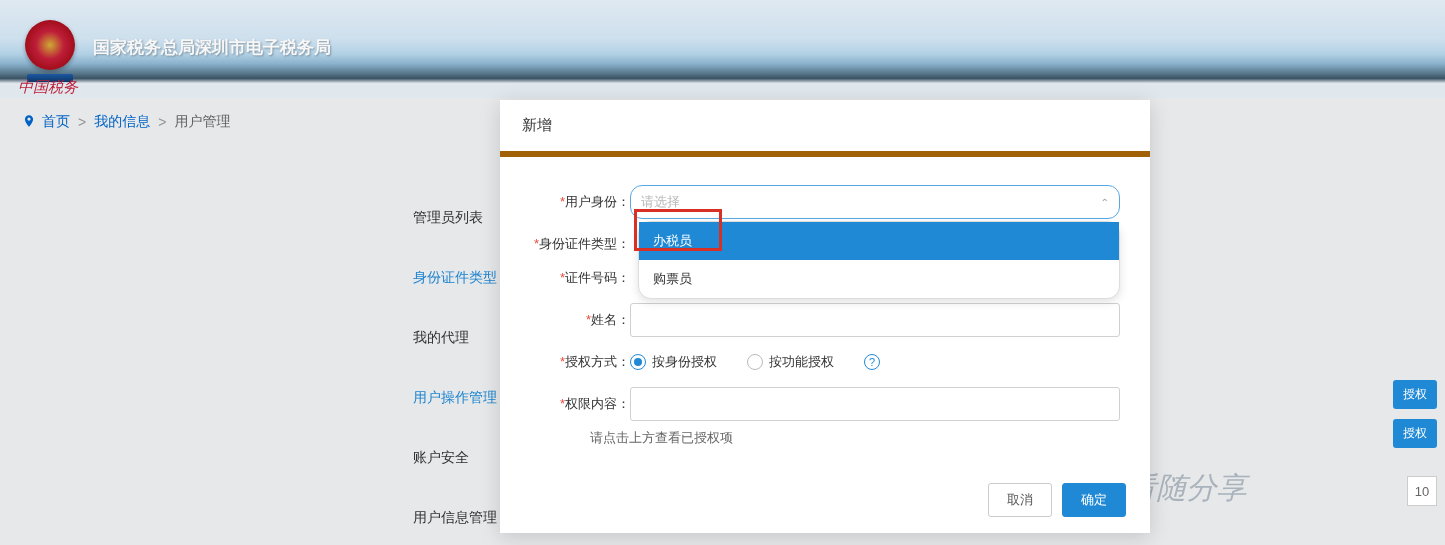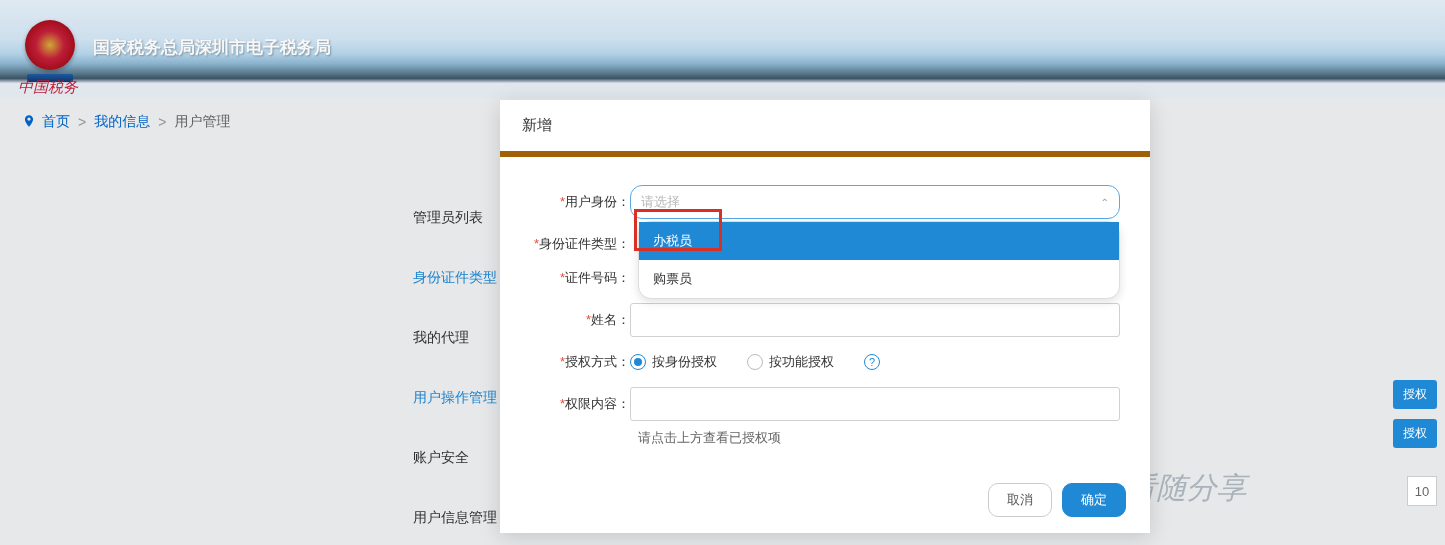--- a/index.html
+++ b/index.html
@@ -30,23 +30,23 @@
 .dropdown{position:absolute;left:108px;top:36px;right:0;background:#fff;border:1px solid #ddd;border-radius:13px;box-shadow:0 3px 10px rgba(0,0,0,.12);z-index:20}
 .dropdown-item{padding:10px 14px;font-size:13px;color:#333;cursor:pointer}
 .dropdown-item.highlighted{background:#2089d6;color:#fff}
 .red-box{position:absolute;left:104px;top:24px;width:88px;height:42px;border:3px solid #d93025;z-index:25;pointer-events:none}
 .radio-group{flex:1;display:flex;align-items:center;gap:30px}
 .radio-opt{display:flex;align-items:center;gap:6px;font-size:13px;color:#333;cursor:pointer}
 .radio-circle{width:16px;height:16px;border:1px solid #bbb;border-radius:50%;display:flex;align-items:center;justify-content:center}
 .radio-circle.checked{border-color:#2089d6}
 .radio-circle.checked::after{content:"";width:8px;height:8px;background:#2089d6;border-radius:50%}
 .help-icon{width:16px;height:16px;border:1px solid #2089d6;border-radius:50%;color:#2089d6;font-size:11px;display:flex;align-items:center;justify-content:center}
-.hint-text{margin-left:108px;font-size:13px;color:#666;margin-top:-8px}
+.hint-text{margin-left:60px;font-size:13px;color:#666;margin-top:-8px}
 .modal-footer{padding:16px 24px;display:flex;justify-content:flex-end;gap:10px}
-.btn{height:34px;padding:0 18px;border-radius:10px;font-size:13px;cursor:pointer;display:flex;align-items:center}
+.btn{height:34px;padding:0 18px;border-radius:3px;font-size:13px;cursor:pointer;display:flex;align-items:center}
 .btn-default{background:#fff;border:1px solid #ccc;color:#555}
 .btn-primary{background:#2089d6;border:1px solid #2089d6;color:#fff}
 .right-badges{position:absolute;right:8px;top:380px;display:flex;flex-direction:column;gap:10px}
 .badge-btn{background:#2089d6;color:#ffffff;font-size:12px;padding:6px 10px;border-radius:3px}
 .page-num{position:absolute;right:8px;top:476px;width:30px;height:30px;border:1px solid #ccc;background:#fff;display:flex;align-items:center;justify-content:center;font-size:13px;color:#666}
 .watermark{position:absolute;left:940px;top:468px;font-size:30px;color:rgba(120,135,150,.55);font-style:italic;pointer-events:none;display:flex;align-items:center;gap:8px}
 .zhihu-logo{width:58px;height:28px;background:#0f88eb;color:#fff;font-size:15px;font-weight:bold;display:flex;align-items:center;justify-content:center;border-radius:3px;font-style:normal}
 </style>
 </head>
 <body>

